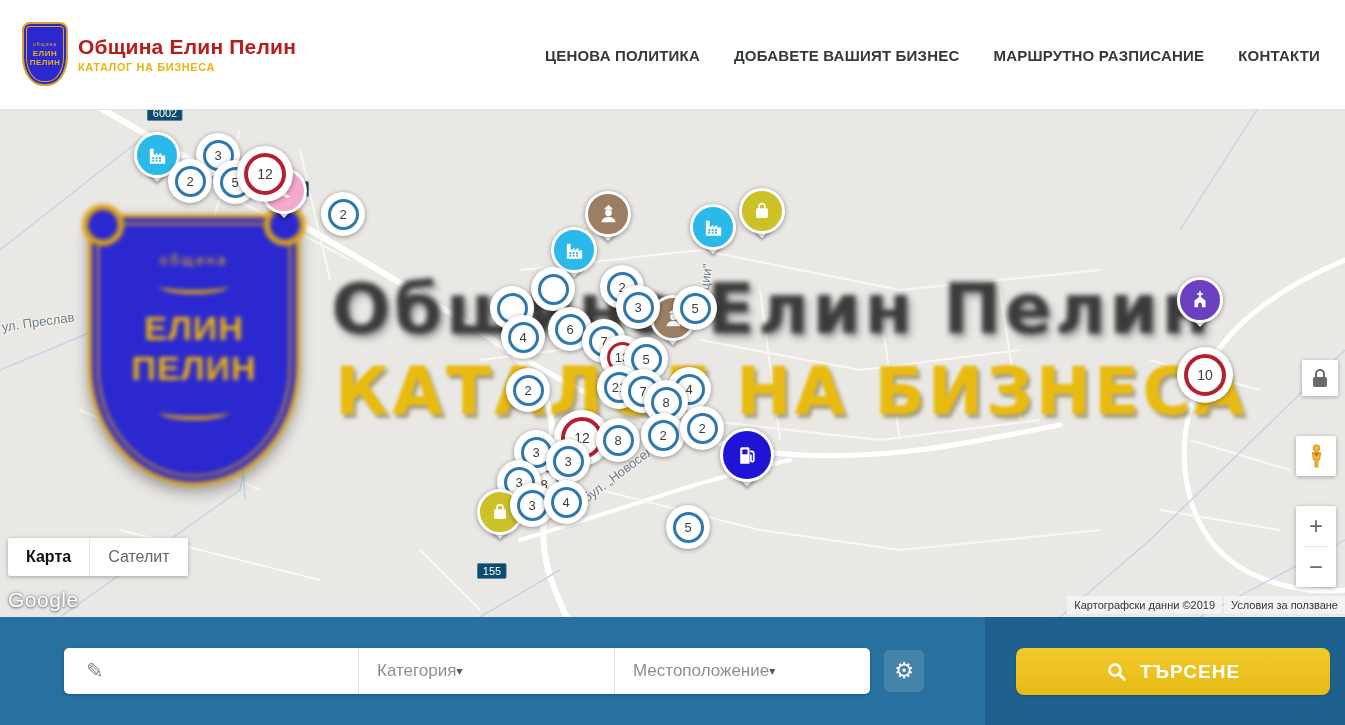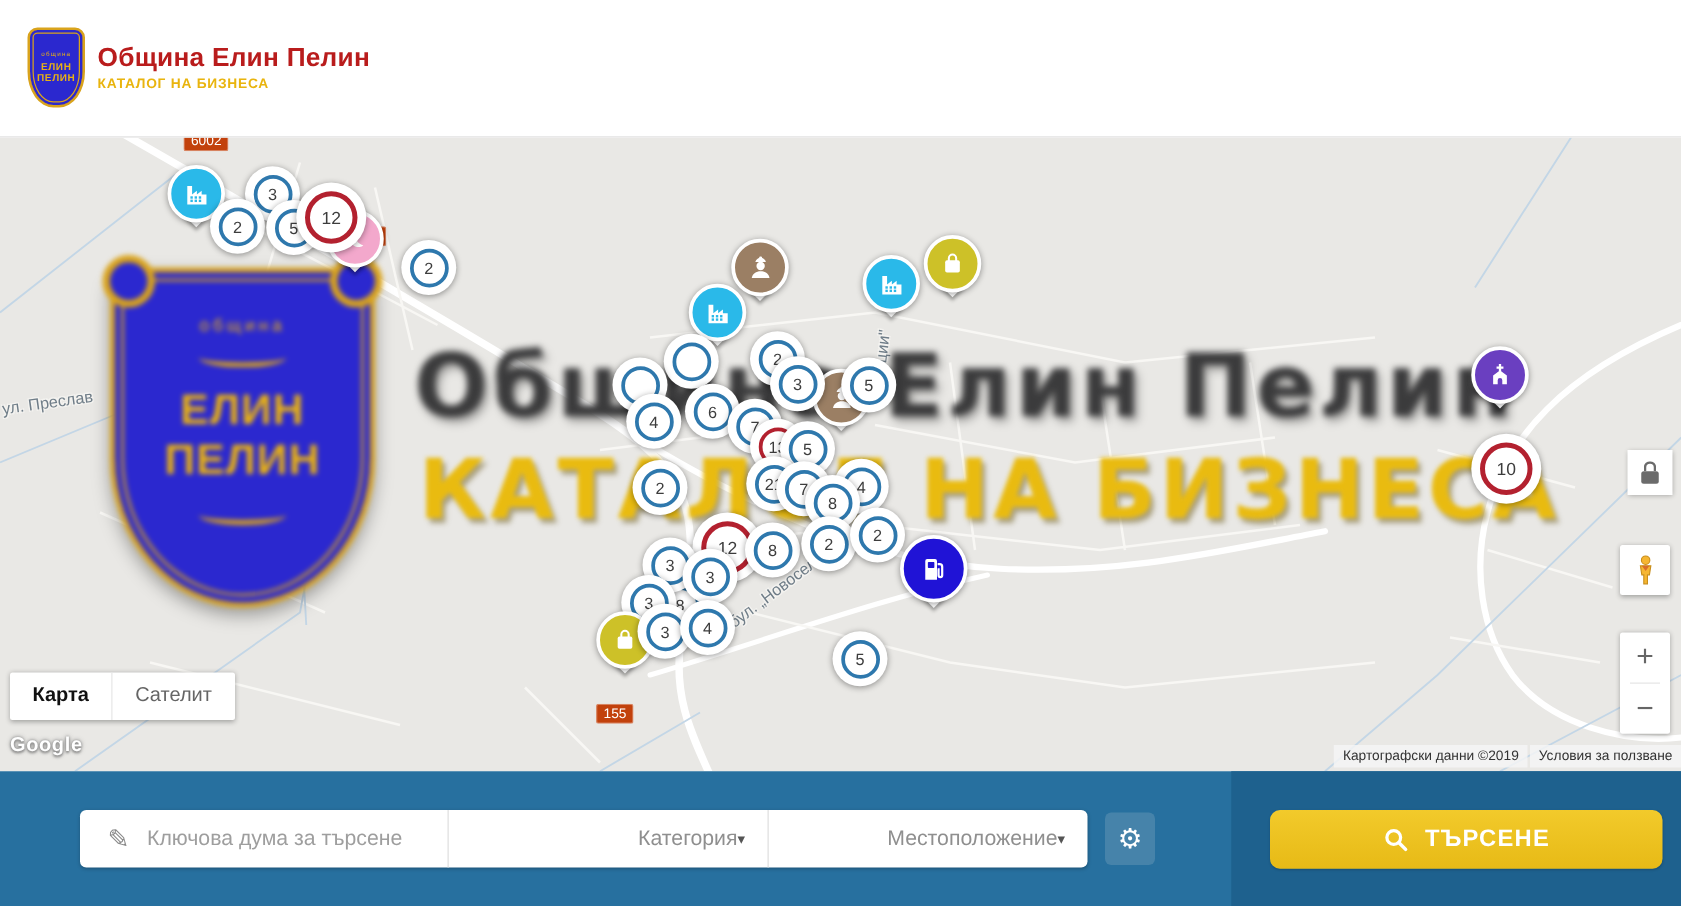--- a/index.html
+++ b/index.html
@@ -14,21 +14,21 @@
   .crest .c-name { font-size:8px; font-weight:bold; color:#e9b213; line-height:9px; letter-spacing:.5px; }
   .logo-text .l1 { font-size:21px; font-weight:bold; color:#b91c1c; letter-spacing:.2px; }
   .logo-text .l2 { font-size:11px; font-weight:bold; color:#e9b40e; letter-spacing:.6px; margin-top:2px; }
   .nav { position:absolute; right:25px; top:0; height:110px; display:flex; align-items:center; gap:34px; }
   .nav-item { font-size:15px; font-weight:bold; color:#33393d; letter-spacing:.2px; cursor:pointer; white-space:nowrap; }
 
   
   .map { position:relative; width:1345px; height:507px; background:#e9e8e5; overflow:hidden; }
   .map svg.bg { position:absolute; left:0; top:0; z-index:0; }
 
-  .road-label { position:absolute; z-index:1; background:#c2410c; color:#fff; font-size:11px; padding:1px 5px; border-radius:2px; border:1px solid rgba(255,255,255,.35); transform:translate(-50%,-50%); white-space:nowrap; }
+  .road-label { position:absolute; z-index:1; background:#0c4a6e; color:#fff; font-size:11px; padding:1px 5px; border-radius:2px; border:1px solid rgba(255,255,255,.35); transform:translate(-50%,-50%); white-space:nowrap; }
   .street-label { position:absolute; z-index:1; color:#6f7d88; font-size:13px; white-space:nowrap; text-shadow:-1px -1px 0 #f4f3f0,1px -1px 0 #f4f3f0,-1px 1px 0 #f4f3f0,1px 1px 0 #f4f3f0; }
 
   
   .wm { position:absolute; z-index:2; pointer-events:none; }
   .wm-seal { left:88px; top:104px; width:212px; height:272px; background:#2b28cf; border:4px solid #d9a31c; border-radius:16px 16px 50% 50% / 16px 16px 44% 44%; box-shadow:inset 0 0 0 5px #2b28cf, inset 0 0 0 7px #d9a31c, 0 6px 14px rgba(0,0,0,.35); filter:blur(2.3px); display:flex; flex-direction:column; align-items:center; padding-top:34px; }
   .wm-seal:before, .wm-seal:after { content:""; position:absolute; top:-14px; width:30px; height:30px; border:6px solid #d9a31c; border-radius:50%; background:#2b28cf; }
   .wm-seal:before { left:-10px; } .wm-seal:after { right:-10px; }
   .wm-seal .s-top { font-size:14px; color:#e9b213; letter-spacing:3px; }
   .wm-seal .orn { width:70px; height:16px; border-bottom:4px solid #d9a31c; border-radius:50%; margin:10px 0 14px 0; }
   .wm-seal .orn2 { margin-top:16px; }
@@ -46,40 +46,40 @@
   .pin-tail { position:absolute; left:-7px; top:10px; width:14px; height:14px; background:#fff; transform:rotate(45deg); box-shadow:2px 2px 3px rgba(0,0,0,.3); }
   .pin-circle { position:absolute; left:-23px; top:-23px; width:46px; height:46px; border:3px solid #fff; border-radius:50%; box-shadow:0 1px 5px rgba(0,0,0,.4); display:flex; align-items:center; justify-content:center; }
   .pin-big .pin-tail { left:-8px; top:12px; width:16px; height:16px; }
   .pin-big .pin-circle { left:-27px; top:-27px; width:54px; height:54px; }
 
   
   .maptype { position:absolute; left:8px; top:428px; z-index:4; display:flex; background:#fff; border-radius:2px; box-shadow:0 1px 4px rgba(0,0,0,.3); height:38px; }
   .maptype .mt { display:flex; align-items:center; justify-content:center; font-size:16px; cursor:pointer; padding:0 18px; }
   .maptype .mt.active { font-weight:bold; color:#111; }
   .maptype .mt.inactive { color:#656565; border-left:1px solid #e8e8e8; }
-  .google-logo { position:absolute; left:8px; top:478px; z-index:4; font-size:16px; font-weight:bold; color:#fff; letter-spacing:.5px; text-shadow:0 0 2px #8a8a8a,0 0 4px #9a9a9a,0 1px 2px rgba(0,0,0,.4); cursor:pointer; }
+  .google-logo { position:absolute; left:8px; top:478px; z-index:4; font-size:21px; font-weight:normal; color:#fff; letter-spacing:.5px; text-shadow:0 0 2px #8a8a8a,0 0 4px #9a9a9a,0 1px 2px rgba(0,0,0,.4); cursor:pointer; }
   .attribution { position:absolute; right:0; top:486px; z-index:4; display:flex; gap:2px; }
   .attribution span { background:rgba(245,245,245,.82); color:#333; font-size:11px; padding:3px 7px; white-space:nowrap; }
   .ctl-lock { position:absolute; left:1302px; top:250px; width:36px; height:36px; background:#fff; box-shadow:0 1px 4px rgba(0,0,0,.3); z-index:4; display:flex; flex-direction:column; align-items:center; justify-content:center; cursor:pointer; }
   .lock-shackle { width:10px; height:8px; border:2px solid #6b6b6b; border-bottom:none; border-radius:5px 5px 0 0; }
   .lock-body { width:14px; height:10px; background:#6b6b6b; border-radius:2px; }
   .ctl-pegman { position:absolute; left:1296px; top:326px; width:40px; height:40px; background:#fff; border-radius:2px; box-shadow:0 1px 4px rgba(0,0,0,.3); z-index:4; display:flex; align-items:center; justify-content:center; cursor:pointer; }
   .ctl-zoom { position:absolute; left:1296px; top:396px; width:40px; height:81px; background:#fff; border-radius:2px; box-shadow:0 1px 4px rgba(0,0,0,.3); z-index:4; display:flex; flex-direction:column; }
   .ctl-zoom .zbtn { flex:1; display:flex; align-items:center; justify-content:center; font-size:24px; color:#666; cursor:pointer; }
   .ctl-zoom .zdiv { height:1px; background:#e6e6e6; margin:0 8px; }
 
   
   .bar { position:relative; width:1345px; height:108px; background:#27709f; }
   .bar-right { position:absolute; right:0; top:0; width:360px; height:108px; background:#1e618e; }
   .search-box { position:absolute; left:64px; top:31px; width:806px; height:46px; background:#fff; border-radius:5px; box-shadow:0 1px 3px rgba(0,0,0,.25); display:flex; align-items:stretch; }
   .sb-input { flex:0 0 294px; display:flex; align-items:center; gap:14px; padding-left:22px; }
   .pencil-icon { font-size:21px; color:#8a8a8a; transform:rotate(0deg); }
   .sb-input input { border:none; outline:none; font-size:17px; color:#444; width:220px; font-family:"Liberation Sans",sans-serif; }
   .sb-input input::placeholder { color:#9e9e9e; }
-  .sb-select { flex:1; display:flex; align-items:center; justify-content:flex-end; padding:16px 18px; border-left:1px solid #e0e0e0; cursor:pointer; }
+  .sb-select { flex:1; display:flex; align-items:center; justify-content:flex-start; padding:16px 18px; border-left:1px solid #e0e0e0; cursor:pointer; }
   .sb-select .sel-label { font-size:17px; color:#8f8f8f; }
   .caret { font-size:12px; color:#555; }
   .gear-btn { position:absolute; left:884px; top:33px; width:40px; height:42px; background:#4683aa; border-radius:5px; display:flex; align-items:center; justify-content:center; cursor:pointer; }
   .gear-glyph { font-size:22px; color:#fff; }
   .search-btn { position:absolute; left:1016px; top:31px; width:314px; height:47px; background:linear-gradient(#f2ca2b,#e7ba16); border:none; border-radius:8px; display:flex; align-items:center; justify-content:center; gap:12px; cursor:pointer; box-shadow:0 1px 2px rgba(0,0,0,.2); }
   .search-btn .btn-label { font-size:19px; font-weight:bold; color:#fff; letter-spacing:1px; font-family:"Liberation Sans",sans-serif; }
 </style>
 </head>
 <body>
 
@@ -89,20 +89,26 @@
     <div class="logo-link">
       <div class="crest">
         <div class="c-top">община</div>
         <div class="c-name">ЕЛИН</div>
         <div class="c-name">ПЕЛИН</div>
       </div>
       <div class="logo-text">
         <div class="l1">Община Елин Пелин</div>
         <div class="l2">КАТАЛОГ НА БИЗНЕСА</div>
       </div>
+    </div>
+    <div class="nav">
+      <div class="nav-item">ЦЕНОВА ПОЛИТИКА</div>
+      <div class="nav-item">ДОБАВЕТЕ ВАШИЯТ БИЗНЕС</div>
+      <div class="nav-item">МАРШРУТНО РАЗПИСАНИЕ</div>
+      <div class="nav-item">КОНТАКТИ</div>
     </div>
   </div>
 
   <div class="map">
     <svg class="bg" width="1345" height="507">
       <g stroke="#ffffff" fill="none" stroke-linecap="round">
         <path d="M95,-5 C200,55 380,160 470,215 S560,300 545,400 C538,445 552,475 568,510" stroke-width="6"></path>
         <path d="M470,215 C600,300 700,340 800,345 C900,350 980,330 1060,315" stroke-width="5"></path>
         <path d="M1345,150 C1250,190 1205,240 1190,300 C1178,345 1185,395 1210,430 C1240,470 1300,485 1345,480" stroke-width="5"></path>
         <path d="M520,430 C620,400 700,370 790,350" stroke-width="4"></path>
@@ -377,21 +383,20 @@
       <div class="zdiv"></div>
       <div class="zbtn">−</div>
     </div>
   </div>
 
   <div class="bar">
     <div class="bar-right"></div>
     <div class="search-box">
       <div class="sb-input">
         <span class="pencil-icon">✎</span>
-        <input type="text" placeholder="Ключова дума за търсене" style="">
       </div>
       <div class="sb-select">
         <span class="sel-label">Категория</span>
         <span class="caret">▾</span>
       </div>
       <div class="sb-select">
         <span class="sel-label">Местоположение</span>
         <span class="caret">▾</span>
       </div>
     </div>

